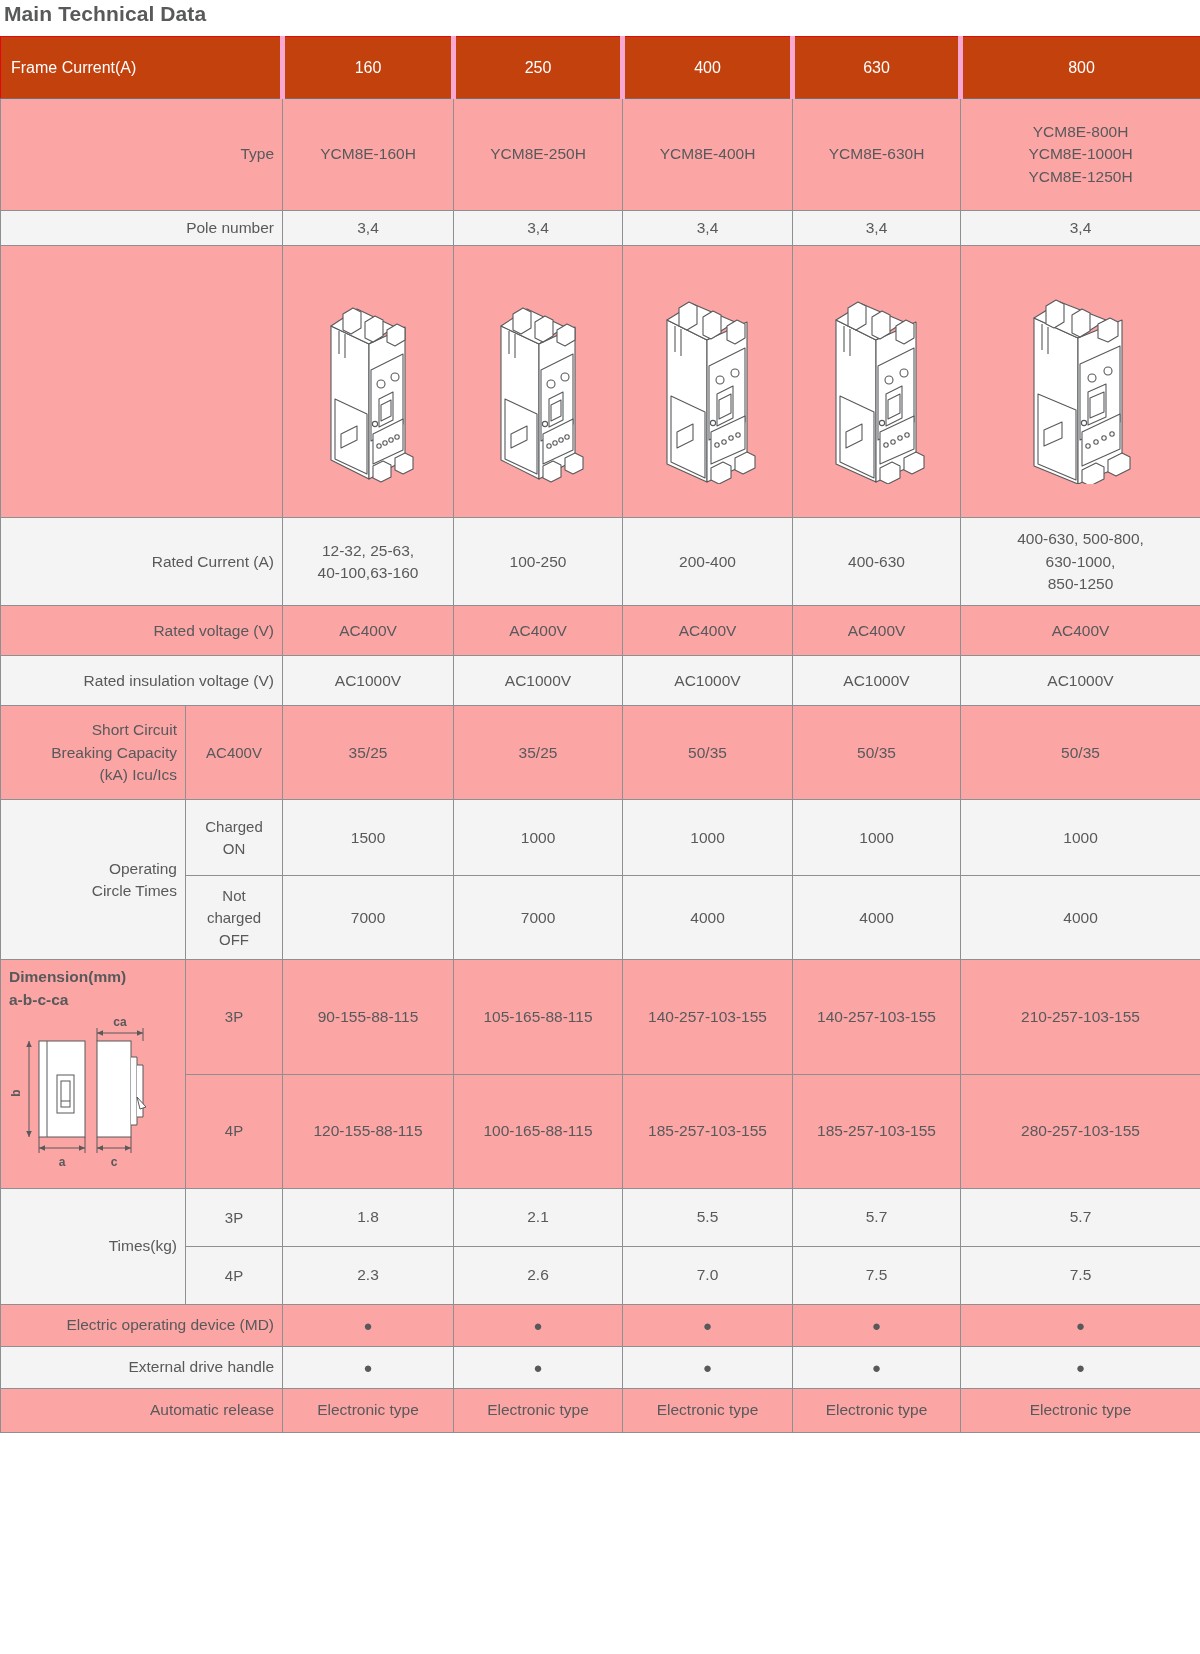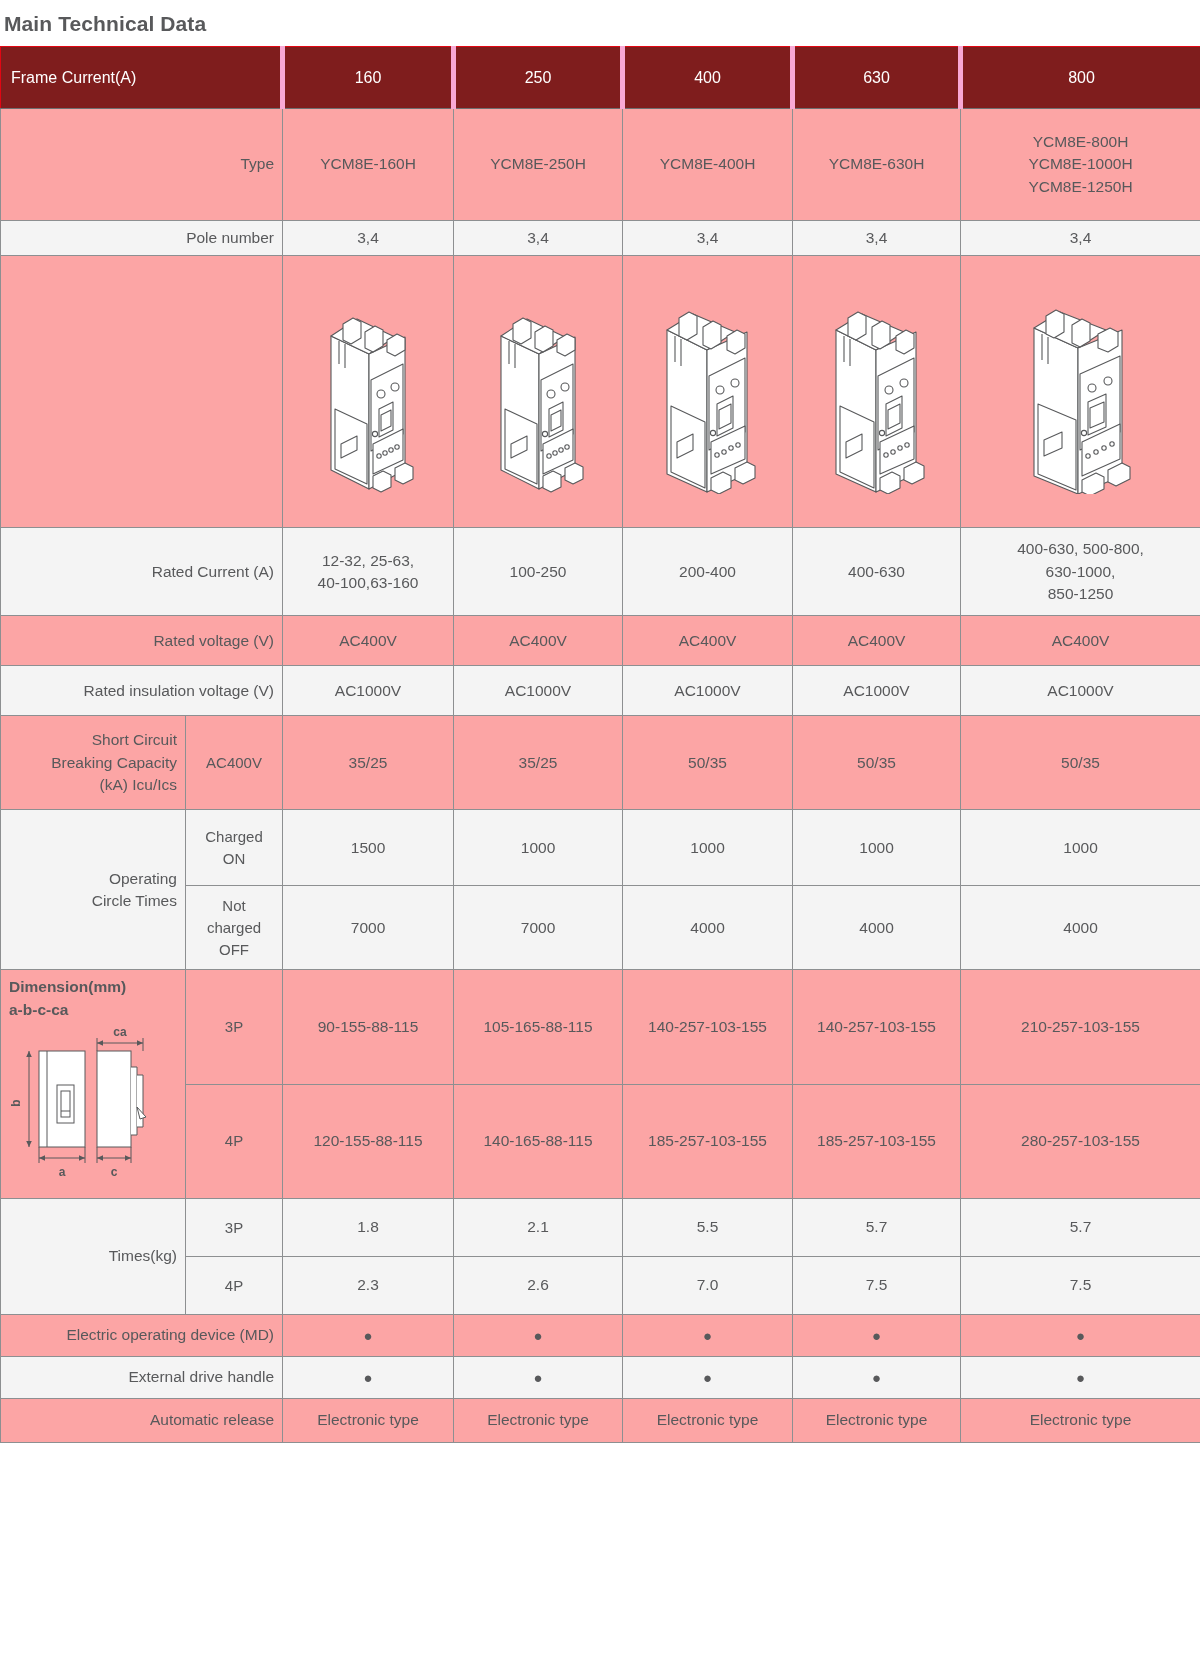--- a/index.html
+++ b/index.html
@@ -9,42 +9,42 @@
     font-family:"Liberation Sans", sans-serif;
     color:#58595b;
     -webkit-font-smoothing:antialiased;
   }
   .page{width:1200px;height:1654px;position:relative;box-sizing:border-box;}
 
   .page-title{
     font-size:21px;
     font-weight:bold;
     color:#58595b;
-    padding:12px 0 10px 4px;
+    padding:2px 0 10px 4px;
     letter-spacing:.1px;
   }
 
   table.tech{
     width:1200px;
     border-collapse:collapse;
     table-layout:fixed;
     font-size:15.5px;
   }
   table.tech td{
     border:1px solid #8d8f91;
     color:#58595b;
     vertical-align:middle;
     padding:6px 8px;
     box-sizing:border-box;
     line-height:1.45;
   }
 
   
   tr.head td{
-    background:#7f1d1d;
+    background:#c2410c;
     color:#ffffff;
     border-color:#e30613;
     border-bottom:1px solid #6e6f71;
     font-size:16px;
     height:62px;
     padding:6px 10px;
   }
   tr.head td.hlabel{text-align:left;}
   tr.head td.hval{text-align:center;border-left:5px solid #f9a8d4;}
 
@@ -376,21 +376,21 @@
         <td class="val" style="height:104px">90-155-88-115</td>
         <td class="val">105-165-88-115</td>
         <td class="val">140-257-103-155</td>
         <td class="val">140-257-103-155</td>
         <td class="val">210-257-103-155</td>
       </tr>
 
       <tr class="white">
         <td class="sublabel">4P</td>
         <td class="val" style="height:104px">120-155-88-115</td>
-        <td class="val">140-165-88-115</td>
+        <td class="val">100-165-88-115</td>
         <td class="val">185-257-103-155</td>
         <td class="val">185-257-103-155</td>
         <td class="val">280-257-103-155</td>
       </tr>
 
       <tr class="shade">
         <td class="rowlabel" rowspan="2">Times(kg)</td>
         <td class="sublabel">3P</td>
         <td class="val" style="height:58px">1.8</td>
         <td class="val">2.1</td>

